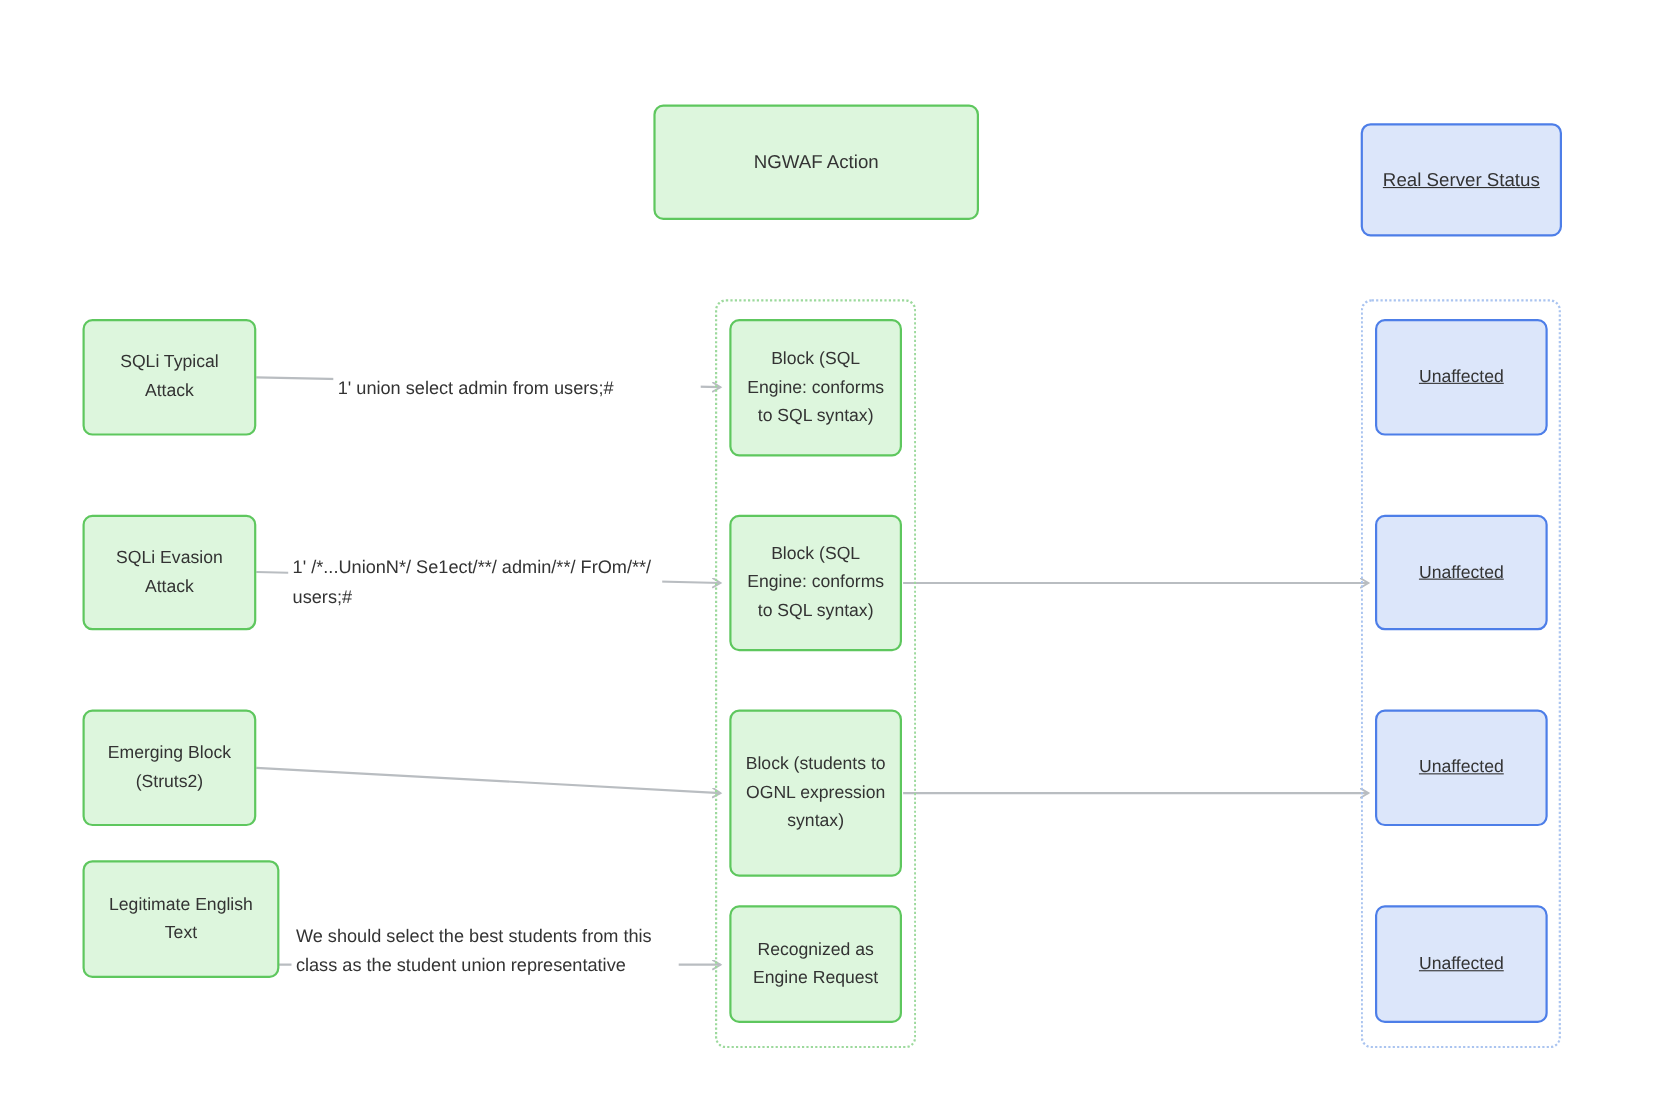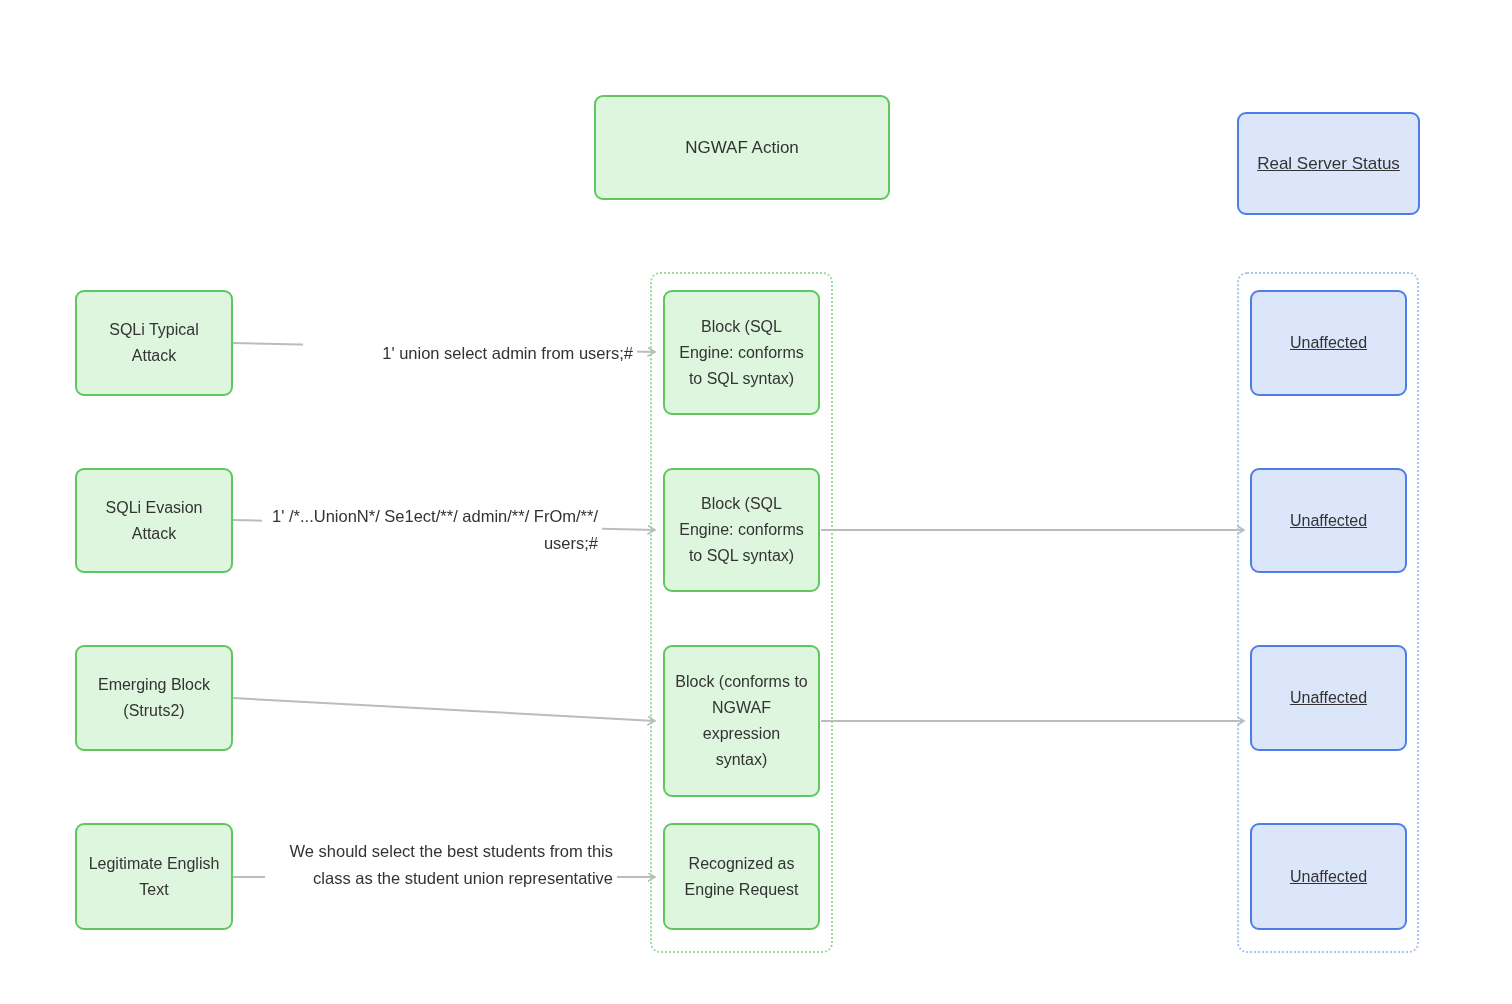--- a/index.html
+++ b/index.html
@@ -20,21 +20,21 @@
   .title{font-size:17px;}
 
   .group{position:absolute;border-radius:10px;}
   .group-green{border:2px dotted var(--group-green-border);}
   .group-blue{border:2px dotted var(--group-blue-border);}
 
   .edge-layer{position:absolute;left:0;top:0;width:1512px;height:1004px;}
   .edge{stroke:var(--edge);stroke-width:2;fill:none;}
   .arrowhead{stroke:var(--edge);stroke-width:1.7;fill:none;}
 
-  .edge-label{position:absolute;background:var(--background);text-align:right;
+  .edge-label{position:absolute;background:var(--background);text-align:left;
               font-size:16.5px;line-height:27px;padding:0 4px;}
 </style>
 </head>
 <body>
 
 <div class="canvas">
 
   <svg class="edge-layer" width="1512" height="1004" viewBox="0 0 1512 1004">
     <defs>
       <marker id="arrow" markerWidth="12" markerHeight="12" refX="7.5" refY="4.5" orient="auto" markerUnits="userSpaceOnUse">
@@ -61,32 +61,32 @@
 
   <div class="node green" style="left:75px;top:290px;width:158px;height:106px">
     <span>SQLi Typical Attack</span>
   </div>
   <div class="node green" style="left:75px;top:468px;width:158px;height:105px">
     <span>SQLi Evasion Attack</span>
   </div>
   <div class="node green" style="left:75px;top:645px;width:158px;height:106px">
     <span>Emerging Block (Struts2)</span>
   </div>
-  <div class="node green" style="left:75px;top:823px;width:158px;height:107px">
+  <div class="node green" style="left:75px;top:782px;width:179px;height:107px">
     <span>Legitimate English Text</span>
   </div>
 
   <div class="node green" style="left:663px;top:290px;width:157px;height:125px">
     <span>Block (SQL Engine: conforms to SQL syntax)</span>
   </div>
   <div class="node green" style="left:663px;top:468px;width:157px;height:124px">
     <span>Block (SQL Engine: conforms to SQL syntax)</span>
   </div>
   <div class="node green" style="left:663px;top:645px;width:157px;height:152px">
-    <span>Block (conforms to NGWAF expression syntax)</span>
+    <span>Block (students to OGNL expression syntax)</span>
   </div>
   <div class="node green" style="left:663px;top:823px;width:157px;height:107px">
     <span>Recognized as Engine Request</span>
   </div>
 
   <div class="node blue" style="left:1250px;top:290px;width:157px;height:106px">
     <span>Unaffected</span>
   </div>
   <div class="node blue" style="left:1250px;top:468px;width:157px;height:105px">
     <span>Unaffected</span>

